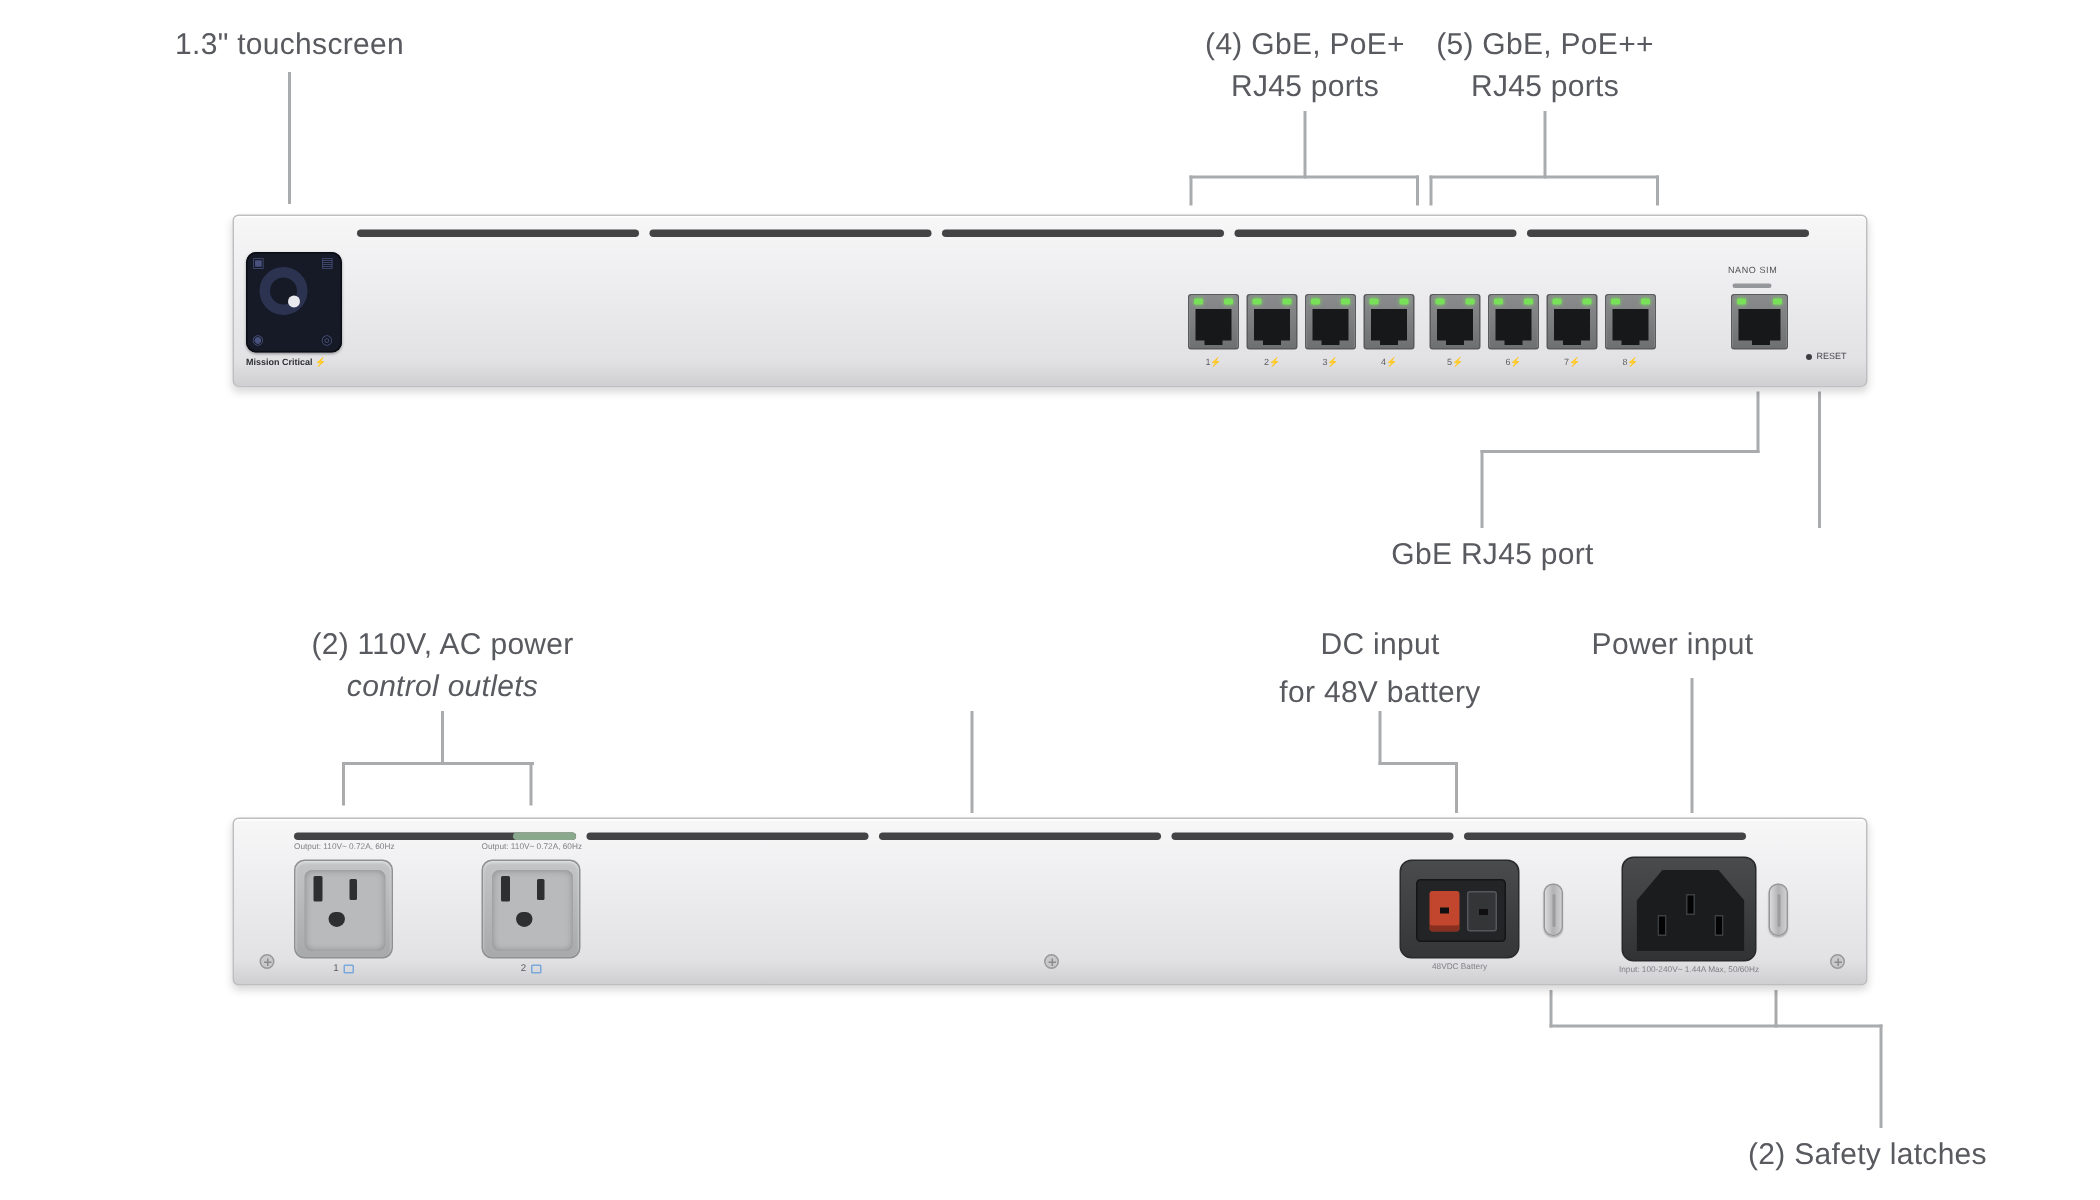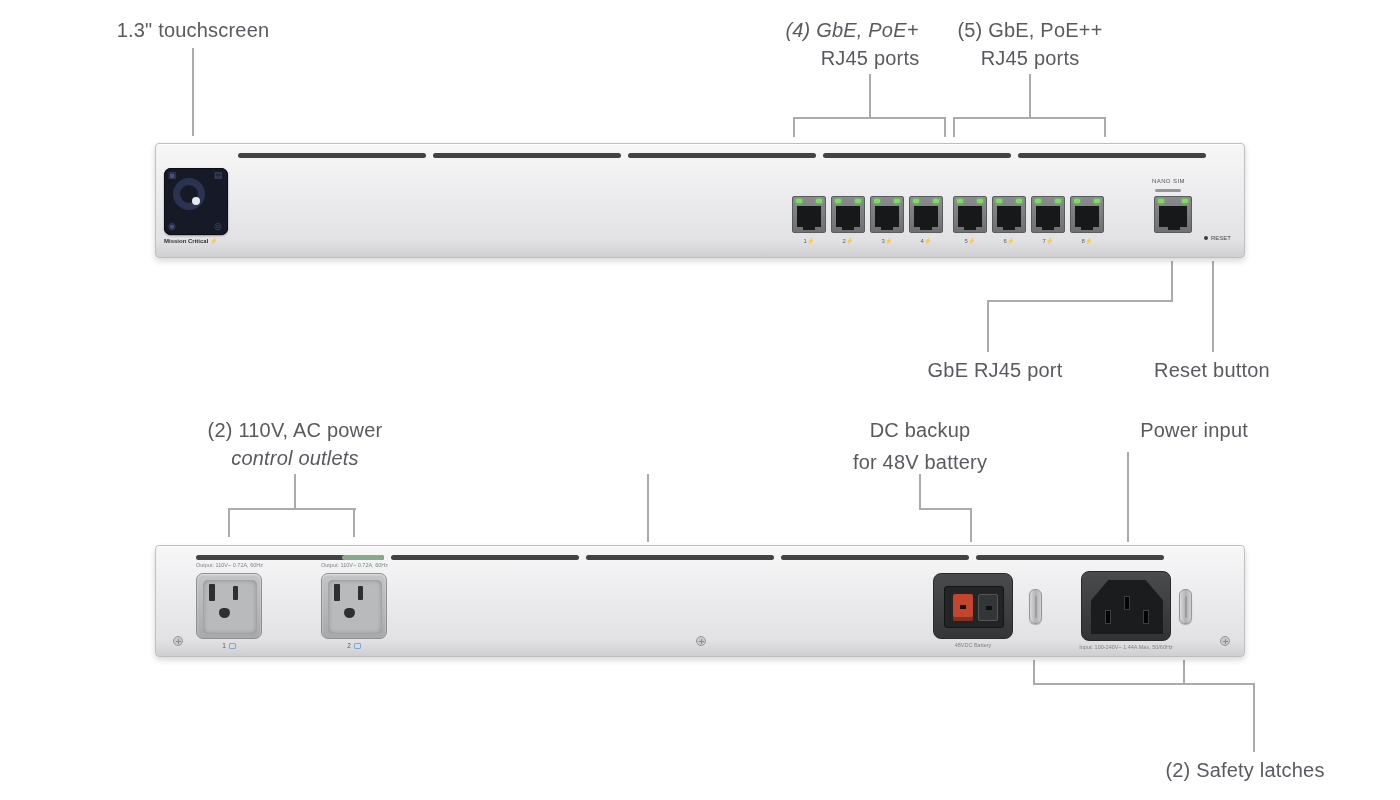--- a/index.html
+++ b/index.html
@@ -80,40 +80,39 @@
   .prong { position:absolute; width:6px; height:14px; background:#040405; border:1px solid #3d3e40; }
 </style>
 </head>
 <body>
 
 <div id="canvas">
 
   <div class="callout" style="left:108px;top:16px;width:170px;">1.3" touchscreen</div>
   <div class="cline v" style="left:192px;top:48px;height:88px;"></div>
 
-  <div class="callout" style="left:752px;top:16px;width:200px;font-style:italic;">(4) GbE, PoE+</div>
+  <div class="callout" style="left:770px;top:16px;width:200px;">(4) GbE, PoE+</div>
   <div class="callout" style="left:770px;top:44px;width:200px;">RJ45 ports</div>
   <div class="cline v" style="left:869px;top:74px;height:45px;"></div>
   <div class="cline h" style="left:793px;top:117px;width:153px;"></div>
   <div class="cline v" style="left:793px;top:117px;height:20px;"></div>
   <div class="cline v" style="left:944px;top:117px;height:20px;"></div>
 
   <div class="callout" style="left:930px;top:16px;width:200px;">(5) GbE, PoE++</div>
   <div class="callout" style="left:930px;top:44px;width:200px;">RJ45 ports</div>
   <div class="cline v" style="left:1029px;top:74px;height:45px;"></div>
   <div class="cline h" style="left:953px;top:117px;width:153px;"></div>
   <div class="cline v" style="left:953px;top:117px;height:20px;"></div>
   <div class="cline v" style="left:1104px;top:117px;height:20px;"></div>
 
   <div class="callout" style="left:895px;top:356px;width:200px;">GbE RJ45 port</div>
   <div class="cline v" style="left:1171px;top:261px;height:41px;"></div>
   <div class="cline h" style="left:987px;top:300px;width:186px;"></div>
   <div class="cline v" style="left:987px;top:300px;height:52px;"></div>
 
-  <div class="callout" style="left:1112px;top:356px;width:200px;">Reset button</div>
   <div class="cline v" style="left:1212px;top:261px;height:91px;"></div>
 
   <div id="front-chassis" class="chassis">
     <div class="vent" style="left:82px;width:188px;"></div>
     <div class="vent" style="left:277px;width:188px;"></div>
     <div class="vent" style="left:472px;width:188px;"></div>
     <div class="vent" style="left:667px;width:188px;"></div>
     <div class="vent" style="left:862px;width:188px;"></div>
 
     <div id="touchscreen">
@@ -202,27 +201,27 @@
 
   <div class="callout" style="left:175px;top:416px;width:240px;">(2) 110V, AC power</div>
   <div class="callout" style="left:175px;top:444px;width:240px;font-style:italic;">control outlets</div>
   <div class="cline v" style="left:294px;top:474px;height:36px;"></div>
   <div class="cline h" style="left:228px;top:508px;width:128px;"></div>
   <div class="cline v" style="left:228px;top:508px;height:29px;"></div>
   <div class="cline v" style="left:353px;top:508px;height:29px;"></div>
 
   <div class="cline v" style="left:647px;top:474px;height:68px;"></div>
 
-  <div class="callout" style="left:820px;top:416px;width:200px;">DC backup</div>
+  <div class="callout" style="left:820px;top:416px;width:200px;">DC input</div>
   <div class="callout" style="left:820px;top:448px;width:200px;">for 48V battery</div>
   <div class="cline v" style="left:919px;top:474px;height:36px;"></div>
   <div class="cline h" style="left:919px;top:508px;width:53px;"></div>
   <div class="cline v" style="left:970px;top:508px;height:34px;"></div>
 
-  <div class="callout" style="left:1048px;top:416px;width:200px;text-align:right;">Power input</div>
+  <div class="callout" style="left:1015px;top:416px;width:200px;">Power input</div>
   <div class="cline v" style="left:1127px;top:452px;height:90px;"></div>
 
   <div class="callout" style="left:1125px;top:756px;width:240px;">(2) Safety latches</div>
   <div class="cline v" style="left:1033px;top:660px;height:25px;"></div>
   <div class="cline v" style="left:1183px;top:660px;height:25px;"></div>
   <div class="cline h" style="left:1033px;top:683px;width:222px;"></div>
   <div class="cline v" style="left:1253px;top:683px;height:69px;"></div>
 
   <div id="back-chassis" class="chassis">
     <div class="vent" style="left:40px;width:188px;"></div>

